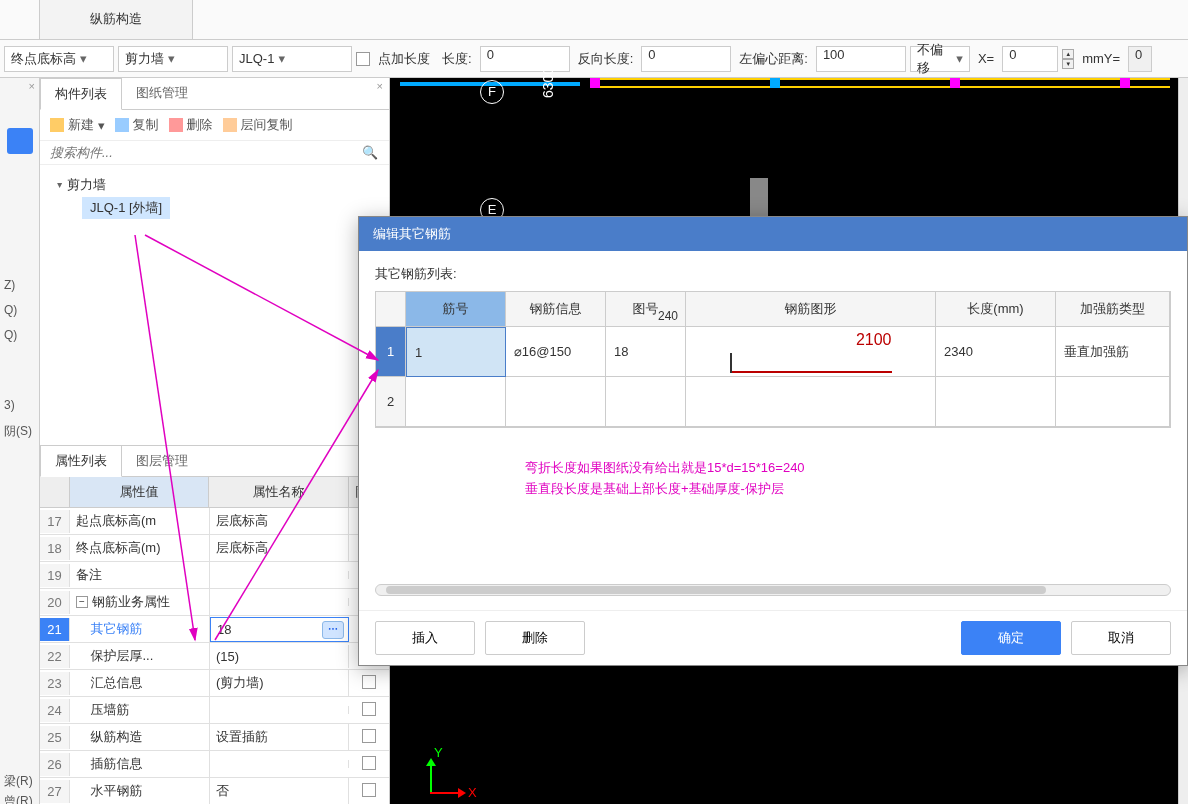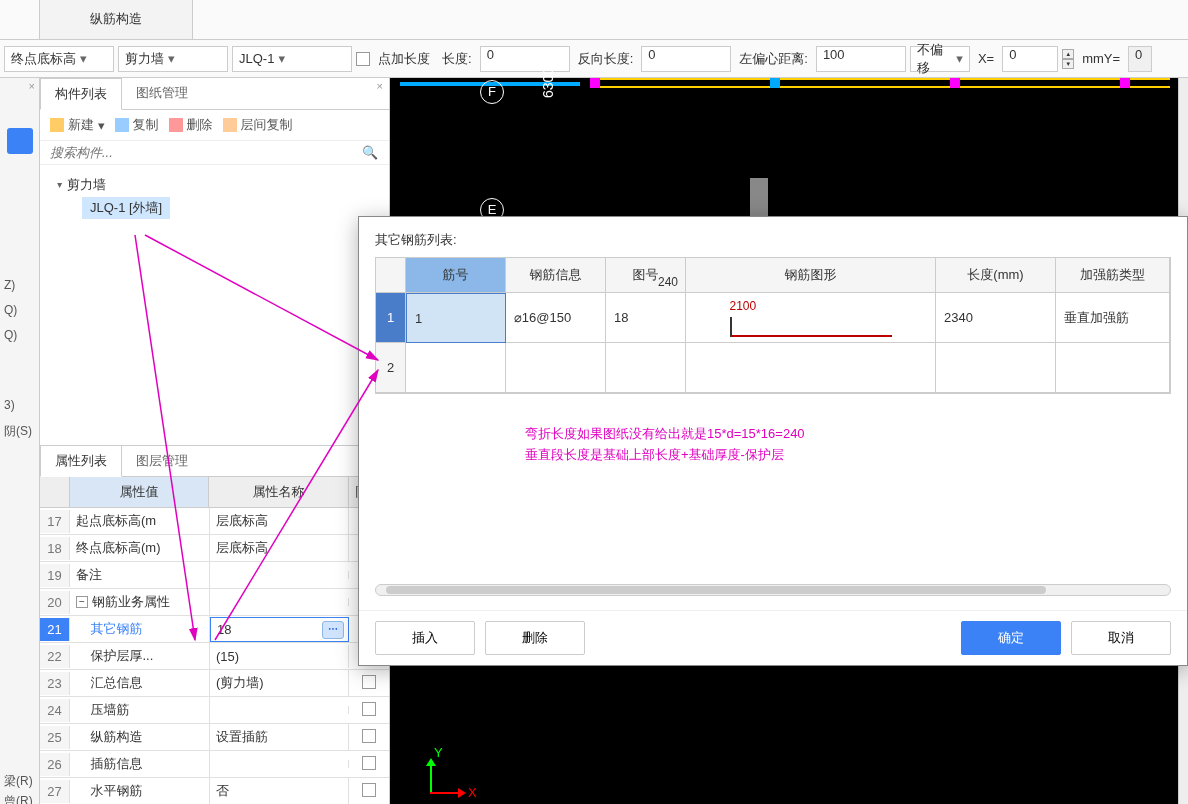--- a/index.html
+++ b/index.html
@@ -112,21 +112,21 @@
 .rid-c { width: 100px; }
 .rinfo-c { width: 100px; }
 .rtu-c { width: 80px; }
 .rshape-c { width: 250px; justify-content: center; position: relative; }
 .rlen-c { width: 120px; }
 .rtype-c { flex: 1; }
 .rebar-shape { display: flex; align-items: flex-end; text-decoration: underline; }
 .shape-hook { width: 2px; height: 20px; background: #333; }
 .shape-main { width: 160px; height: 2px; background: #b00; position: relative; }
 .shape-lbl-240 { position: absolute; left: -28px; top: -18px; font-size: 12px; }
-.shape-lbl-2100 { color: #b00; font-size: 12px; margin-bottom: 4px; text-align: left; }
+.shape-lbl-2100 { color: #b00; font-size: 16px; margin-bottom: 4px; text-align: right; }
 .annotation { color: #e000c0; font-size: 16px; line-height: 1.6; margin-top: 30px; margin-left: 150px; font-family: SimSun, serif; }
 .hscroll { height: 12px; background: #f0f0f0; border: 1px solid #ccc; border-radius: 6px; margin-top: auto; position: relative; }
 .hscroll-thumb { position: absolute; left: 10px; width: 660px; height: 8px; top: 1px; background: #ccc; border-radius: 4px; }
 .dlg-footer { display: flex; padding: 10px 16px; gap: 10px; border-top: 1px solid #eee; }
 .dlg-btn { padding: 7px 36px; border: 1px solid #ccc; background: #fff; cursor: pointer; border-radius: 2px; }
 .dlg-btn.primary { background: #3b82f6; color: #fff; border-color: #3b82f6; }
 .dlg-footer .spacer { flex: 1; }
 
 
 .arrow-svg { position: absolute; top: 0; left: 0; width: 1188px; height: 804px; pointer-events: none; z-index: 100; }
@@ -333,20 +333,21 @@
         <div class="axis-x"></div>
       </div>
       <span class="axis-lbl-y">Y</span>
       <span class="axis-lbl-x">X</span>
     </div>
   </div>
   <div class="vscroll"></div>
 </div>
 
 <div class="dialog">
+  <div class="dlg-title">编辑其它钢筋</div>
   <div class="dlg-body">
     <div class="dlg-sub">其它钢筋列表:</div>
     <div class="rebar-table">
       <div class="rt-header">
         <div class="rth rnum"></div>
         <div class="rth rid">筋号</div>
         <div class="rth rinfo">钢筋信息</div>
         <div class="rth rtu">图号</div>
         <div class="rth rshape">钢筋图形</div>
         <div class="rth rlen">长度(mm)</div>

